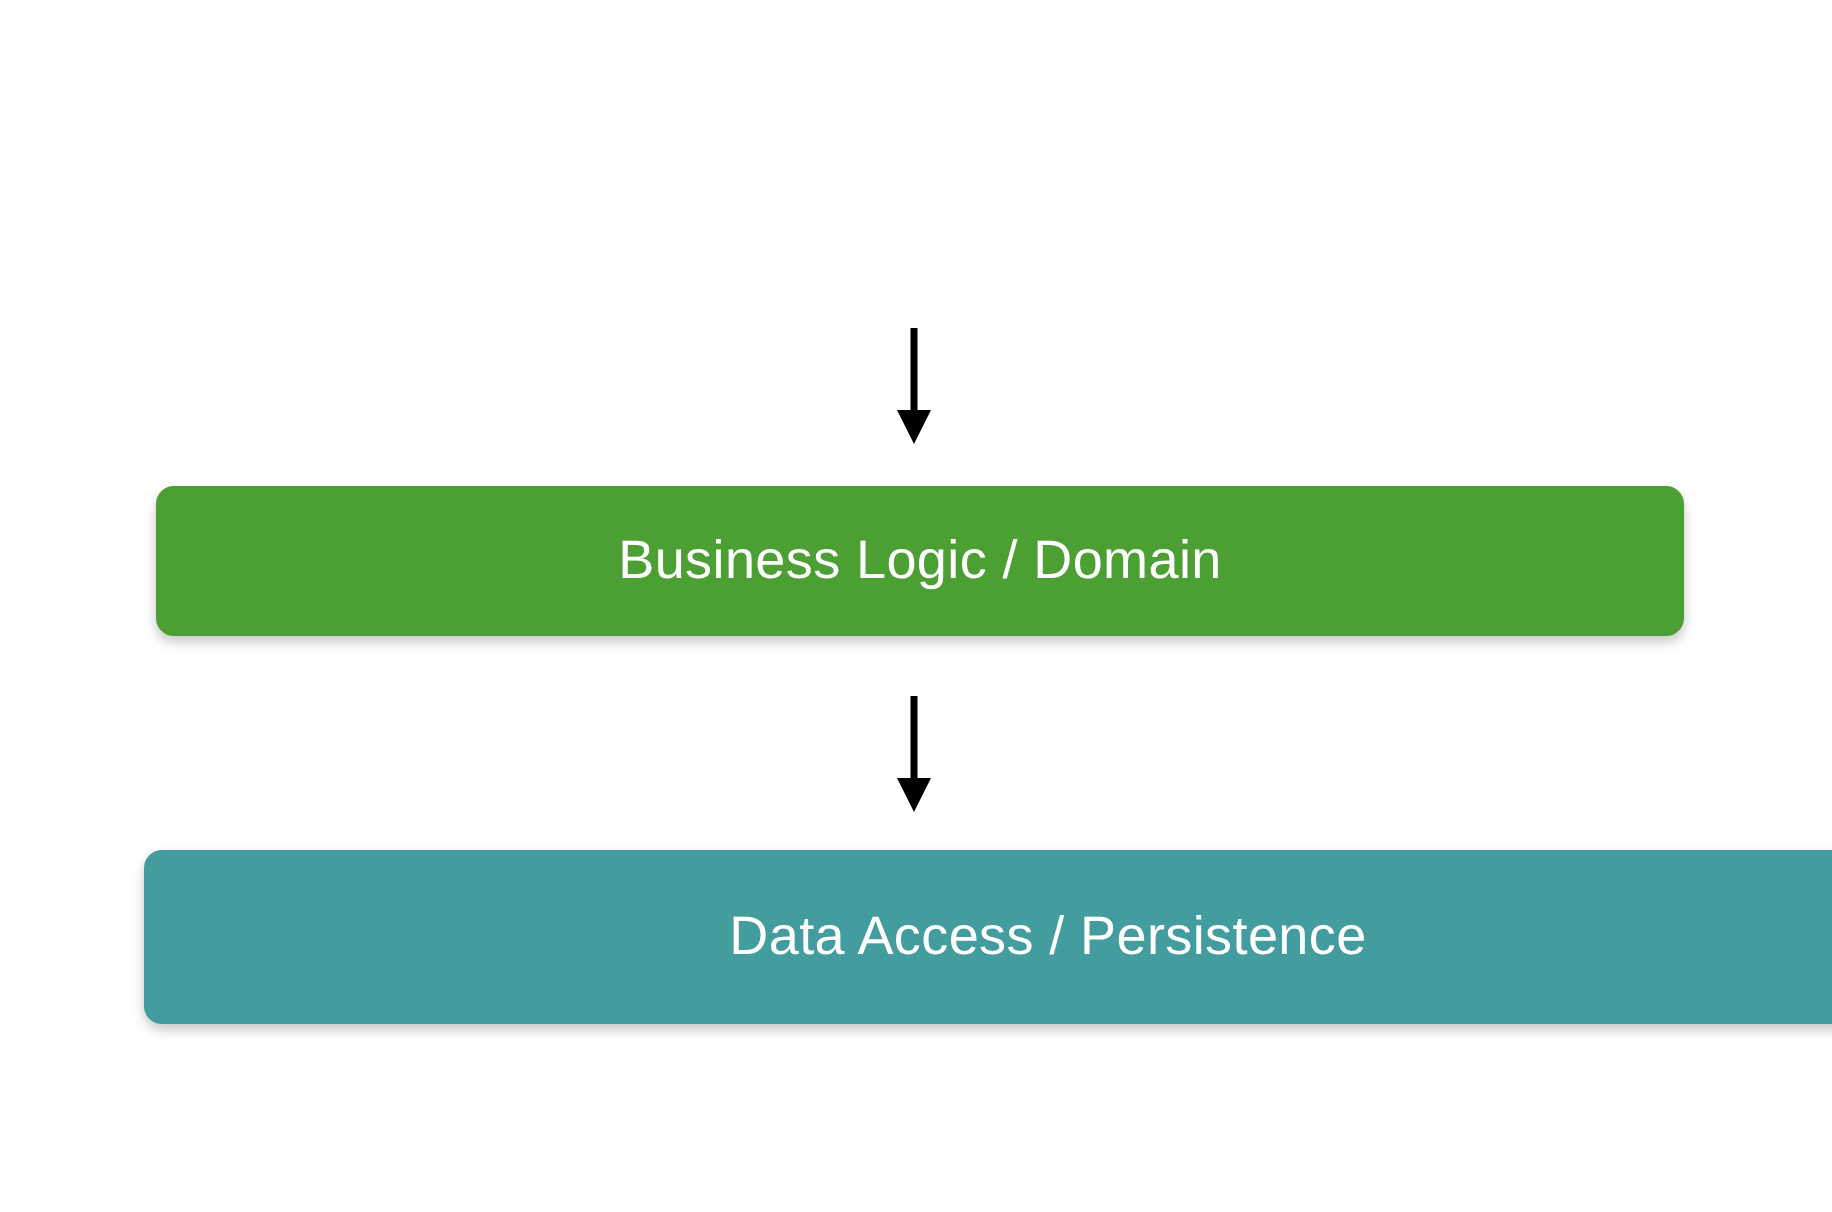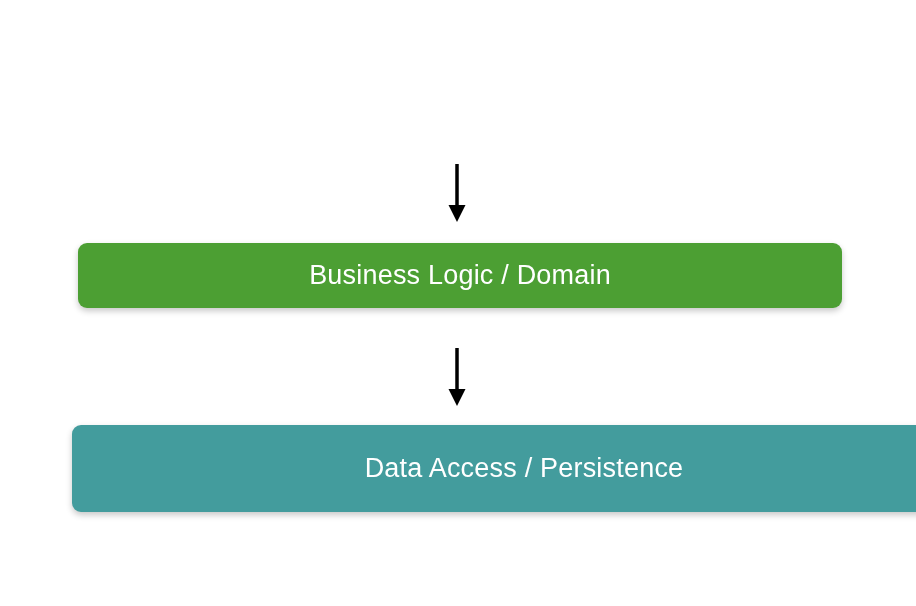--- a/index.html
+++ b/index.html
@@ -25,21 +25,21 @@
     justify-content: center;
     box-shadow: 0 3px 6px rgba(0,0,0,0.22);
   }
   .layer-label {
     font-size: 27px;
     font-weight: 400;
     letter-spacing: 0.2px;
     white-space: nowrap;
   }
   #layer-presentation { left: 78px; top: 60px;  width: 764px; height: 87px; }
-  #layer-business     { left: 78px; top: 243px; width: 764px; height: 65px; }
+  #layer-business     { left: 78px; top: 243px; width: 764px; height: 75px; }
   #layer-data         { left: 72px; top: 425px; width: 904px; height: 87px; }
   .arrow {
     position: absolute;
     width: 24px;
     height: 58px;
   }
   #arrow-1 { left: 445px; top: 164px; }
   #arrow-2 { left: 445px; top: 348px; }
   .arrow svg { display: block; }
 </style>

